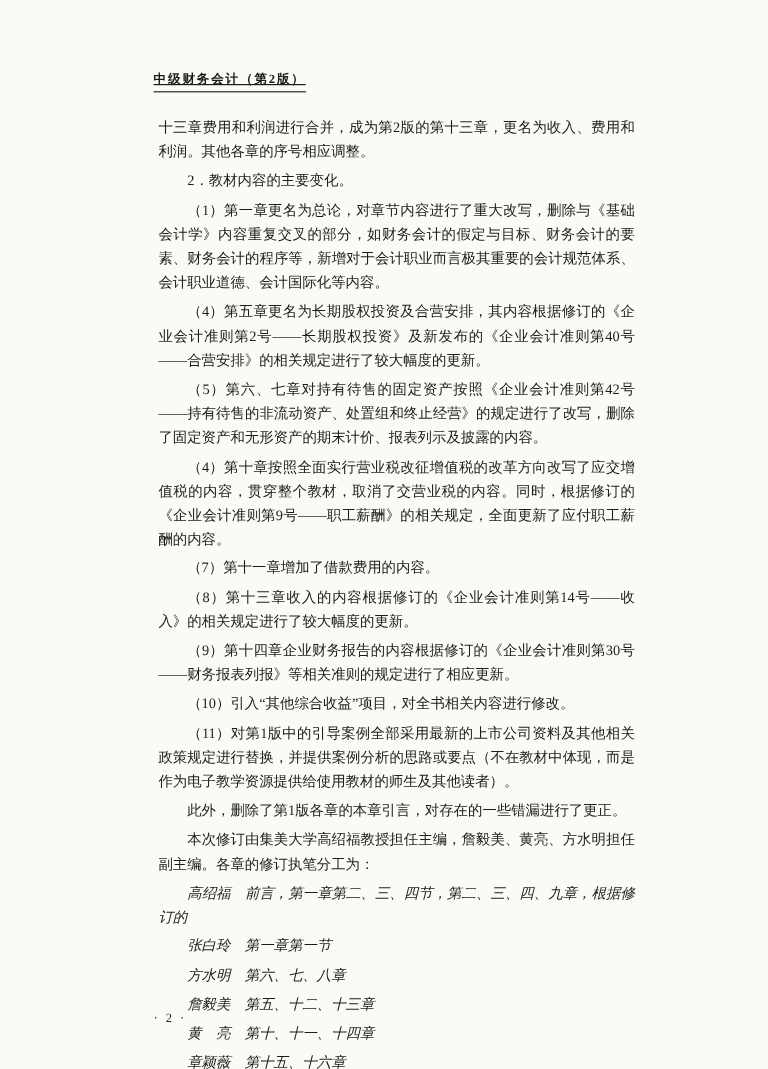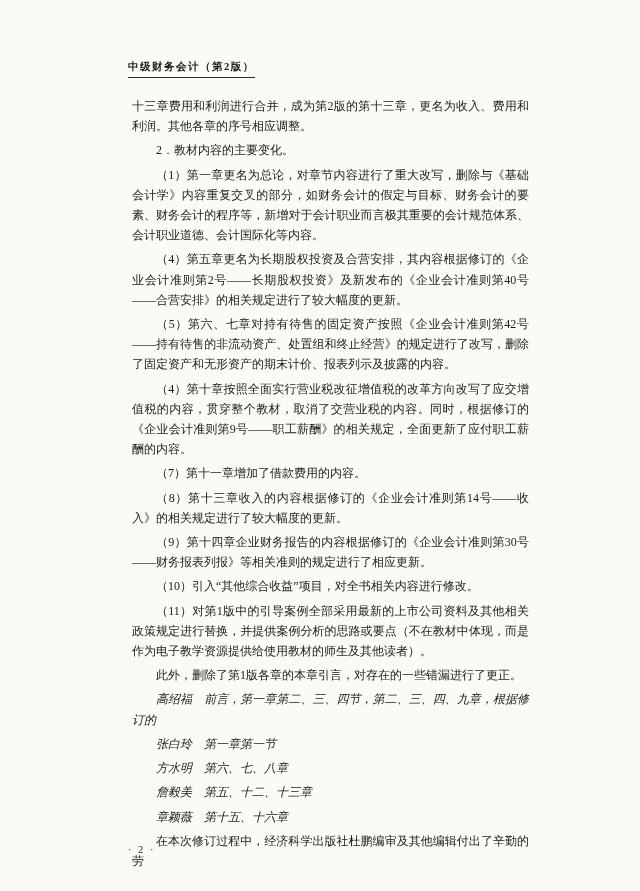--- a/index.html
+++ b/index.html
@@ -27,20 +27,21 @@
       left: 128px;
       width: 405px;
     }
     .head-text {
       display: inline-block;
       font-weight: bold;
       font-size: 10.5px;
       letter-spacing: 1.5px;
       padding-bottom: 3px;
       border-bottom: 1.5px solid #2a2a2a;
+      text-decoration: underline;
     }
     .body-text {
       position: absolute;
       top: 92px;
       left: 128px;
       width: 405px;
       font-size: 12px;
       line-height: 20.2px;
       text-align: justify;
       text-justify: inter-ideograph;
@@ -82,23 +83,25 @@
     <p class="para">（1）第一章更名为总论，对章节内容进行了重大改写，删除与《基础会计学》内容重复交叉的部分，如财务会计的假定与目标、财务会计的要素、财务会计的程序等，新增对于会计职业而言极其重要的会计规范体系、会计职业道德、会计国际化等内容。</p>
     <p class="para">（4）第五章更名为长期股权投资及合营安排，其内容根据修订的《企业会计准则第2号——长期股权投资》及新发布的《企业会计准则第40号——合营安排》的相关规定进行了较大幅度的更新。</p>
     <p class="para">（5）第六、七章对持有待售的固定资产按照《企业会计准则第42号——持有待售的非流动资产、处置组和终止经营》的规定进行了改写，删除了固定资产和无形资产的期末计价、报表列示及披露的内容。</p>
     <p class="para">（4）第十章按照全面实行营业税改征增值税的改革方向改写了应交增值税的内容，贯穿整个教材，取消了交营业税的内容。同时，根据修订的《企业会计准则第9号——职工薪酬》的相关规定，全面更新了应付职工薪酬的内容。</p>
     <p class="para">（7）第十一章增加了借款费用的内容。</p>
     <p class="para">（8）第十三章收入的内容根据修订的《企业会计准则第14号——收入》的相关规定进行了较大幅度的更新。</p>
     <p class="para">（9）第十四章企业财务报告的内容根据修订的《企业会计准则第30号——财务报表列报》等相关准则的规定进行了相应更新。</p>
     <p class="para">（10）引入“其他综合收益”项目，对全书相关内容进行修改。</p>
     <p class="para">（11）对第1版中的引导案例全部采用最新的上市公司资料及其他相关政策规定进行替换，并提供案例分析的思路或要点（不在教材中体现，而是作为电子教学资源提供给使用教材的师生及其他读者）。</p>
     <p class="para">此外，删除了第1版各章的本章引言，对存在的一些错漏进行了更正。</p>
+    <p class="para">本次修订由集美大学高绍福教授担任主编，詹毅美、黄亮、方水明担任副主编。各章的修订执笔分工为：</p>
     <p class="para kai">高绍福　前言，第一章第二、三、四节，第二、三、四、九章，根据修订的</p>
     <p class="para kai">张白玲　第一章第一节</p>
     <p class="para kai">方水明　第六、七、八章</p>
     <p class="para kai">詹毅美　第五、十二、十三章</p>
+    <p class="para kai">黄　亮　第十、十一、十四章</p>
     <p class="para kai">章颖薇　第十五、十六章</p>
     <p class="para">在本次修订过程中，经济科学出版社杜鹏编审及其他编辑付出了辛勤的劳</p>
   </div>
 
   <div class="folio">· 2 ·</div>
 
 </div>
 
 </body></html>

